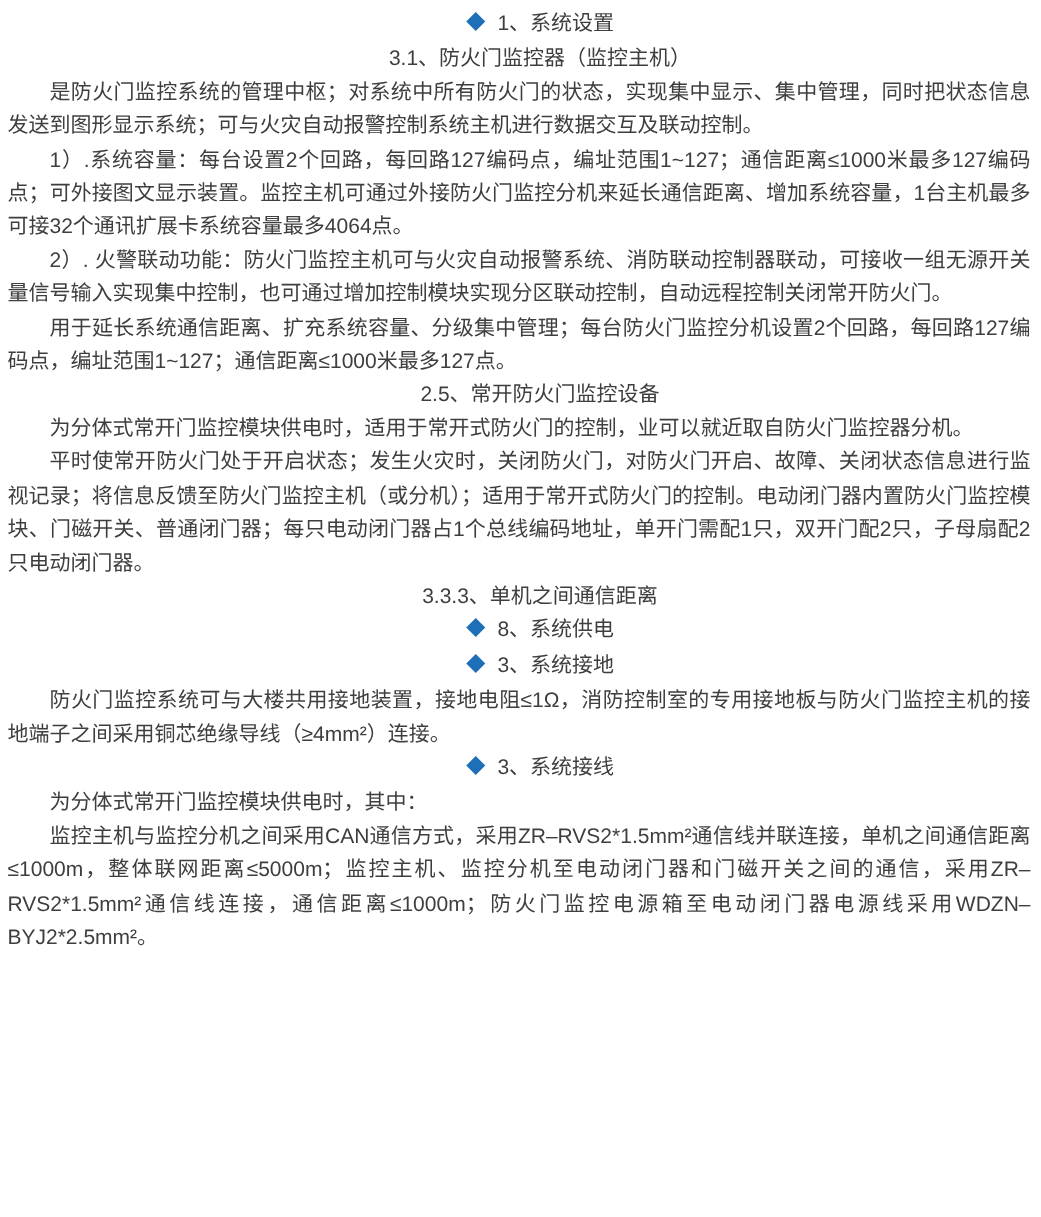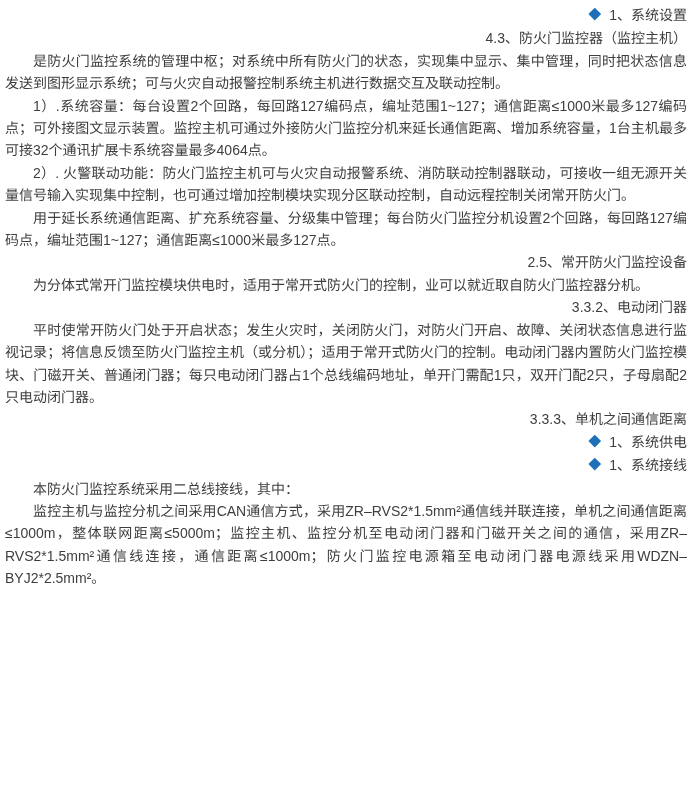--- a/index.html
+++ b/index.html
@@ -24,63 +24,66 @@
   }
   .section .diamond {
     color: #1d6fb8;
     font-size: 13px;
     display: inline-block;
     text-indent: 0;
     margin-right: 8px;
     transform: translateY(-1px);
   }
   .heading, .section {
-    text-align: right;
+    text-align: center;
   }
 </style>
 </head>
 <body>
 
 <div class="doc">
 
   <div class="block section">
     <span class="diamond">◆</span><span>1、系统设置</span>
   </div>
 
-  <div class="block heading">4.3、防火门监控器（监控主机）</div>
+  <div class="block heading">3.1、防火门监控器（监控主机）</div>
 
   <div class="block para">是防火门监控系统的管理中枢；对系统中所有防火门的状态，实现集中显示、集中管理，同时把状态信息发送到图形显示系统；可与火灾自动报警控制系统主机进行数据交互及联动控制。</div>
 
   <div class="block para">1）.系统容量：每台设置2个回路，每回路127编码点，编址范围1~127；通信距离≤1000米最多127编码点；可外接图文显示装置。监控主机可通过外接防火门监控分机来延长通信距离、增加系统容量，1台主机最多可接32个通讯扩展卡系统容量最多4064点。</div>
 
   <div class="block para">2）. 火警联动功能：防火门监控主机可与火灾自动报警系统、消防联动控制器联动，可接收一组无源开关量信号输入实现集中控制，也可通过增加控制模块实现分区联动控制，自动远程控制关闭常开防火门。</div>
 
 
   <div class="block para">用于延长系统通信距离、扩充系统容量、分级集中管理；每台防火门监控分机设置2个回路，每回路127编码点，编址范围1~127；通信距离≤1000米最多127点。</div>
 
   <div class="block heading">2.5、常开防火门监控设备</div>
 
 
   <div class="block para">为分体式常开门监控模块供电时，适用于常开式防火门的控制，业可以就近取自防火门监控器分机。</div>
 
-  <div class="block heading">3.3.2、电动闭门器</div>
 
   <div class="block para">平时使常开防火门处于开启状态；发生火灾时，关闭防火门，对防火门开启、故障、关闭状态信息进行监视记录；将信息反馈至防火门监控主机（或分机）；适用于常开式防火门的控制。电动闭门器内置防火门监控模块、门磁开关、普通闭门器；每只电动闭门器占1个总线编码地址，单开门需配1只，双开门配2只，子母扇配2只电动闭门器。</div>
 
   <div class="block heading">3.3.3、单机之间通信距离</div>
 
 
   <div class="block section">
-    <span class="diamond">◆</span><span>1、系统供电</span>
+    <span class="diamond">◆</span><span>8、系统供电</span>
   </div>
 
 
+  <div class="block section">
+    <span class="diamond">◆</span><span>3、系统接地</span>
+  </div>
 
+  <div class="block para">防火门监控系统可与大楼共用接地装置，接地电阻≤1Ω，消防控制室的专用接地板与防火门监控主机的接地端子之间采用铜芯绝缘导线（≥4mm²）连接。</div>
 
   <div class="block section">
-    <span class="diamond">◆</span><span>1、系统接线</span>
+    <span class="diamond">◆</span><span>3、系统接线</span>
   </div>
 
-  <div class="block para">本防火门监控系统采用二总线接线，其中：</div>
+  <div class="block para">为分体式常开门监控模块供电时，其中：</div>
 
   <div class="block para">监控主机与监控分机之间采用CAN通信方式，采用ZR–RVS2*1.5mm²通信线并联连接，单机之间通信距离≤1000m，整体联网距离≤5000m；监控主机、监控分机至电动闭门器和门磁开关之间的通信，采用ZR–RVS2*1.5mm²通信线连接，通信距离≤1000m；防火门监控电源箱至电动闭门器电源线采用WDZN–BYJ2*2.5mm²。</div>
 
 </div>
 
 </body></html>

